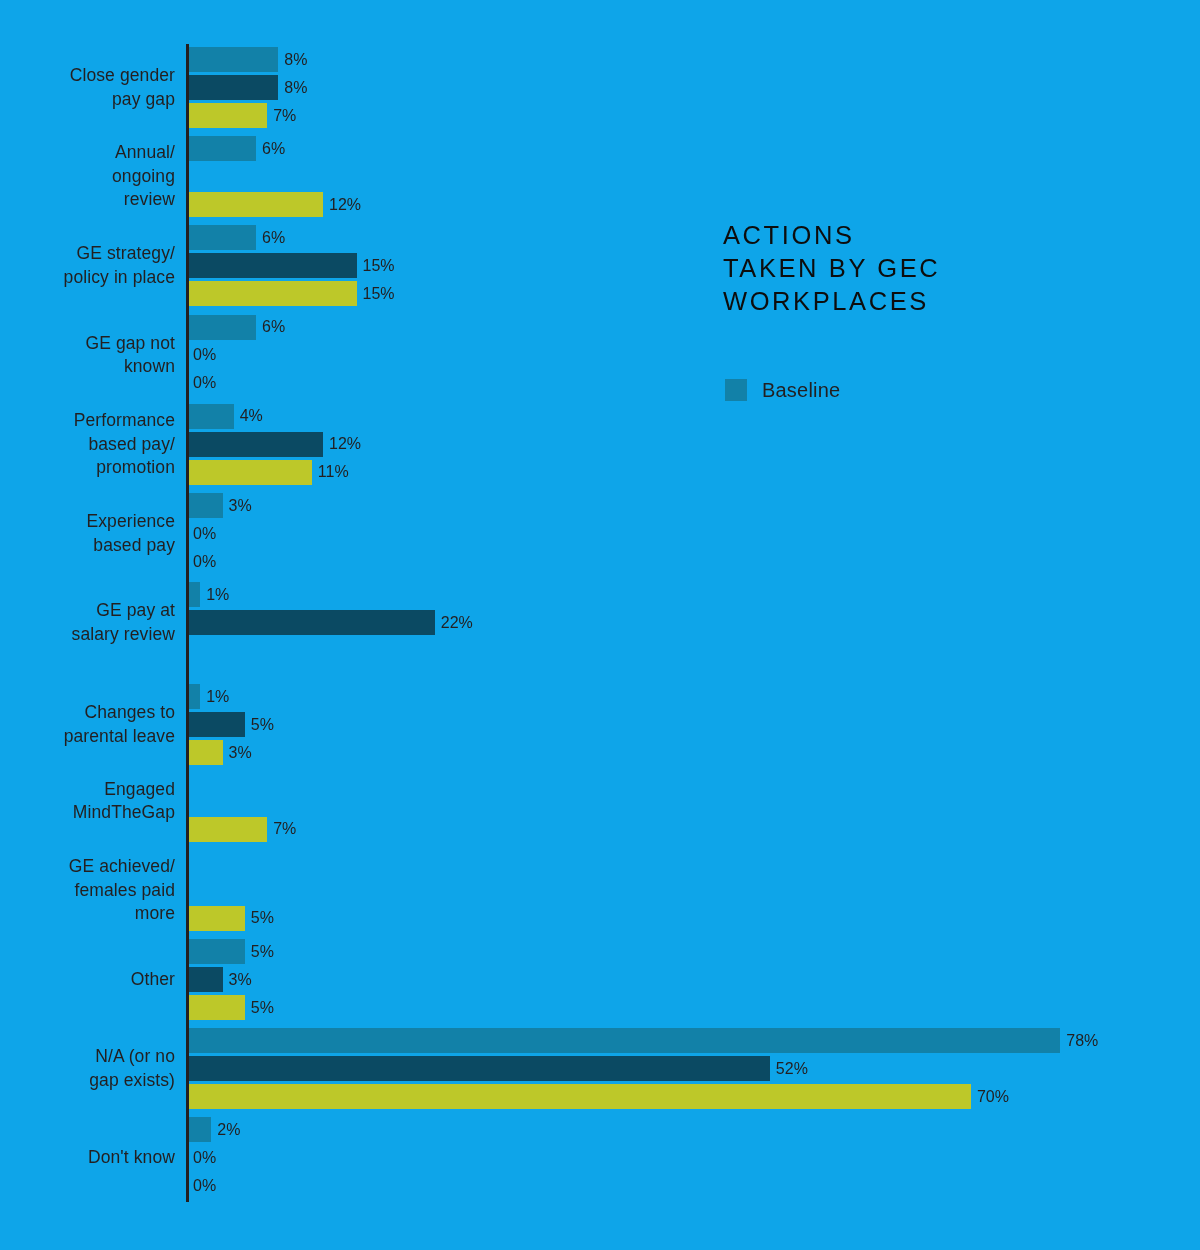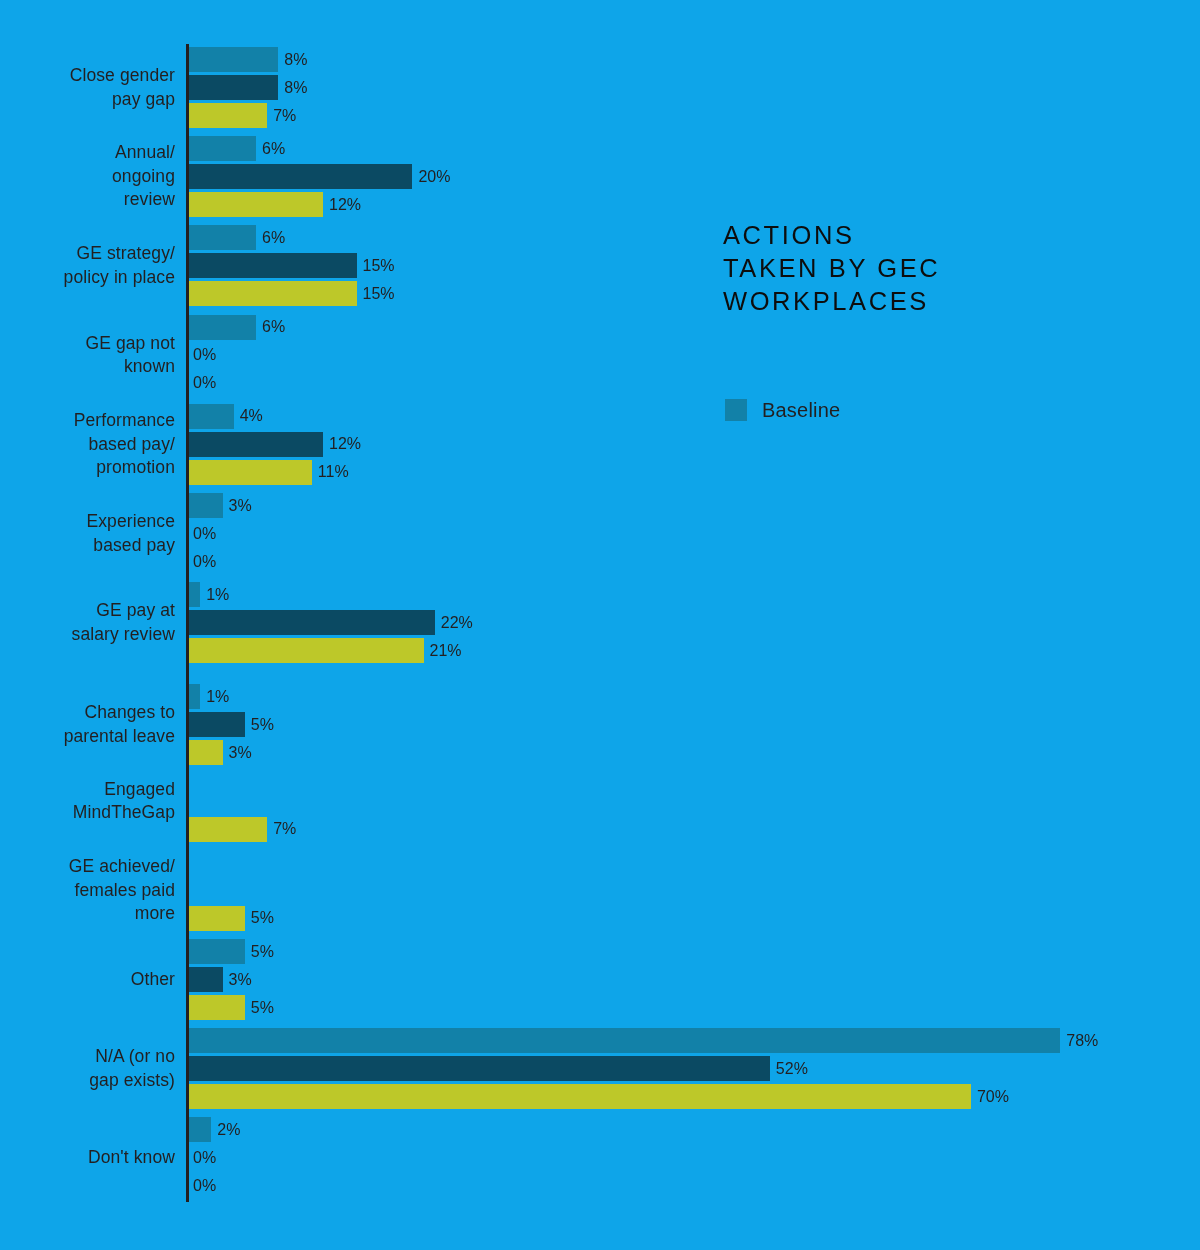--- a/index.html
+++ b/index.html
@@ -87,21 +87,21 @@
     line-height: 33px;
     letter-spacing: 2.6px;
     font-weight: 400;
     color: #0d0d0d;
     white-space: pre-line;
   }
 
   #legend {
     position: absolute;
     left: 725px;
-    top: 392px;
+    top: 372px;
     width: 280px;
   }
   .legend-item {
     display: flex;
     align-items: center;
     height: 36px;
   }
   .legend-swatch {
     width: 22px;
     height: 22px;
@@ -140,24 +140,20 @@
           </div>
         </div>
         <div class="bar-group" style="top: 136.2px; height: 81px;">
           <div class="group-label" style="top: 5.25px;">Annual/
 ongoing
 review</div>
           <div class="bar-row" style="top: 0px;">
             <div class="bar" style="width: 67.02px; background: rgb(18, 129, 168);"></div>
             <span class="bar-value">6%</span>
           </div>
-          <div class="bar-row" style="top: 28px;">
-            <div class="bar" style="width: 223.4px; background: rgb(11, 74, 99);"></div>
-            <span class="bar-value">20%</span>
-          </div>
           <div class="bar-row" style="top: 56px;">
             <div class="bar" style="width: 134.04px; background: rgb(189, 200, 41);"></div>
             <span class="bar-value">12%</span>
           </div>
         </div>
         <div class="bar-group" style="top: 225.4px; height: 81px;">
           <div class="group-label" style="top: 17px;">GE strategy/
 policy in place</div>
           <div class="bar-row" style="top: 0px;">
             <div class="bar" style="width: 67.02px; background: rgb(18, 129, 168);"></div>
@@ -220,24 +216,20 @@
         <div class="bar-group" style="top: 582.2px; height: 81px;">
           <div class="group-label" style="top: 17px;">GE pay at
 salary review</div>
           <div class="bar-row" style="top: 0px;">
             <div class="bar" style="width: 11.17px; background: rgb(18, 129, 168);"></div>
             <span class="bar-value">1%</span>
           </div>
           <div class="bar-row" style="top: 28px;">
             <div class="bar" style="width: 245.74px; background: rgb(11, 74, 99);"></div>
             <span class="bar-value">22%</span>
-          </div>
-          <div class="bar-row" style="top: 56px;">
-            <div class="bar" style="width: 234.57px; background: rgb(189, 200, 41);"></div>
-            <span class="bar-value">21%</span>
           </div>
         </div>
         <div class="bar-group" style="top: 684px; height: 81px;">
           <div class="group-label" style="top: 17px;">Changes to
 parental leave</div>
           <div class="bar-row" style="top: 0px;">
             <div class="bar" style="width: 11.17px; background: rgb(18, 129, 168);"></div>
             <span class="bar-value">1%</span>
           </div>
           <div class="bar-row" style="top: 28px;">

